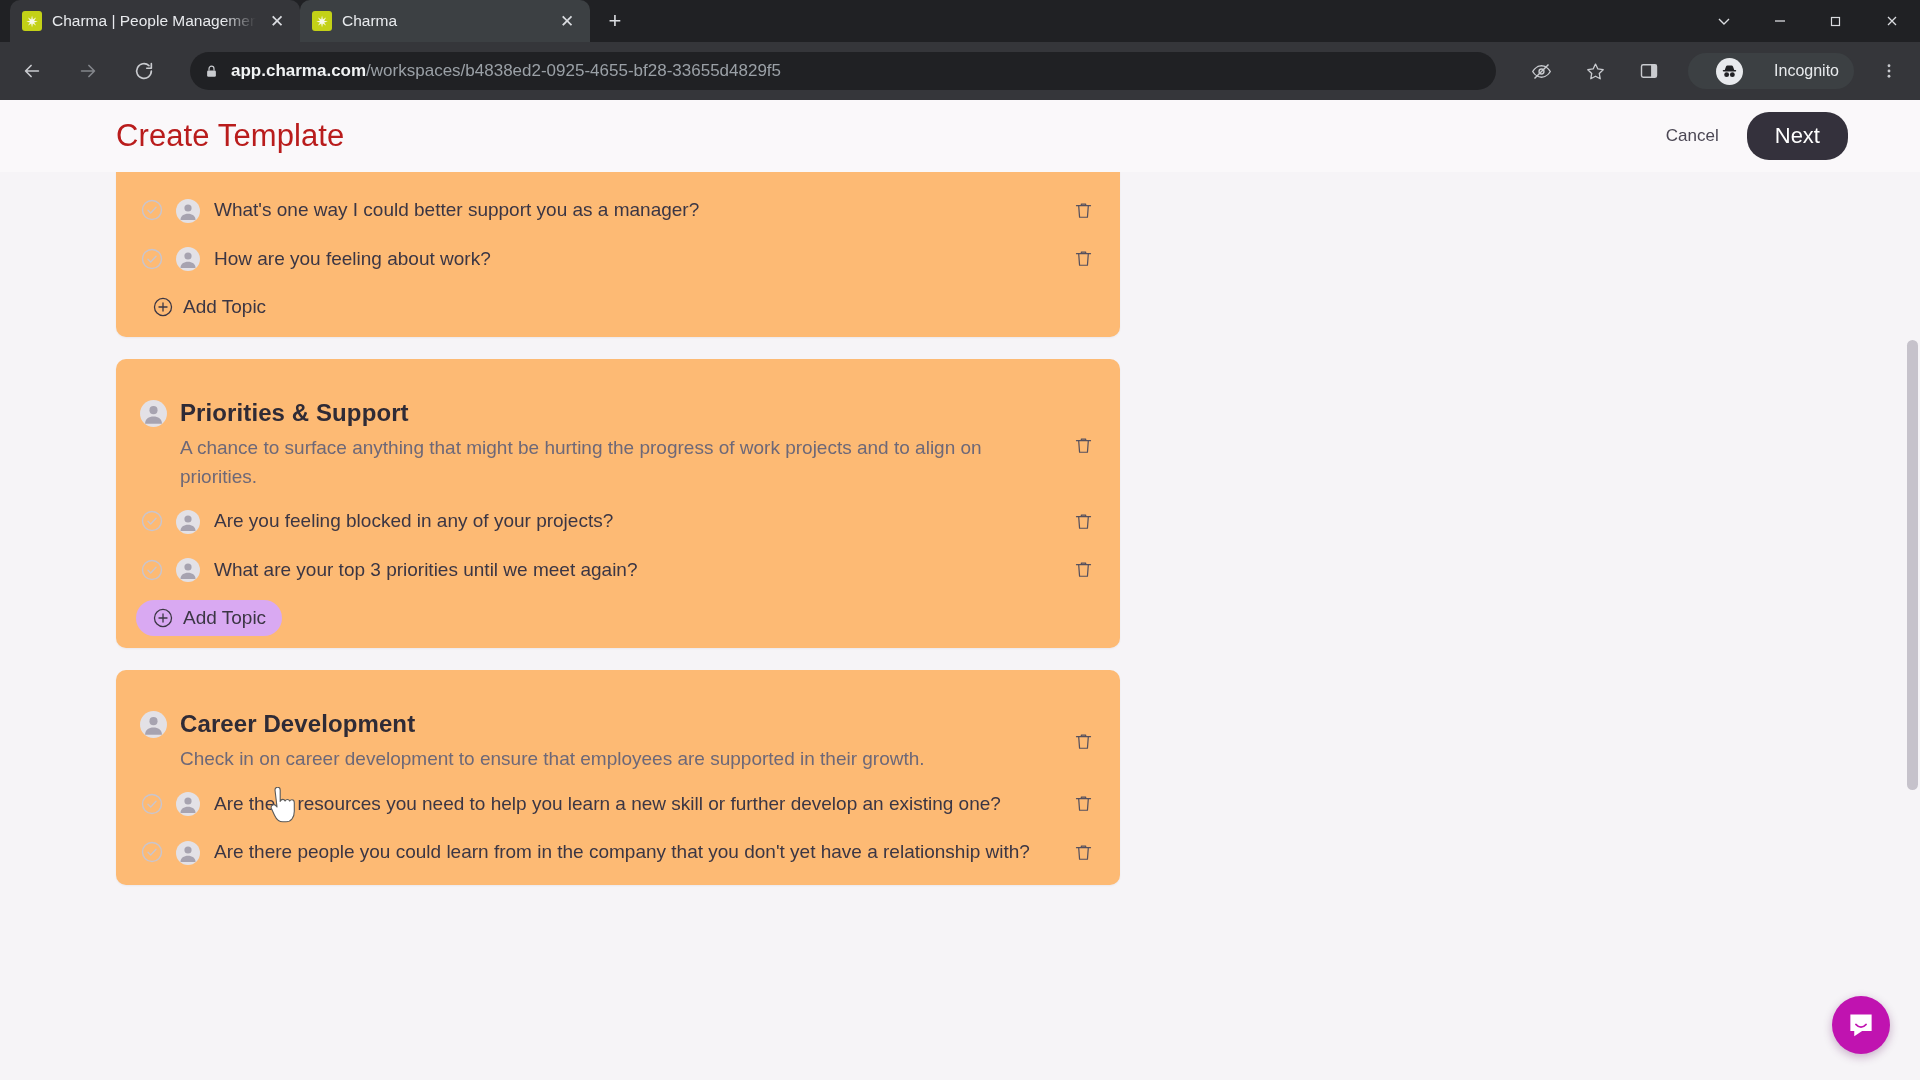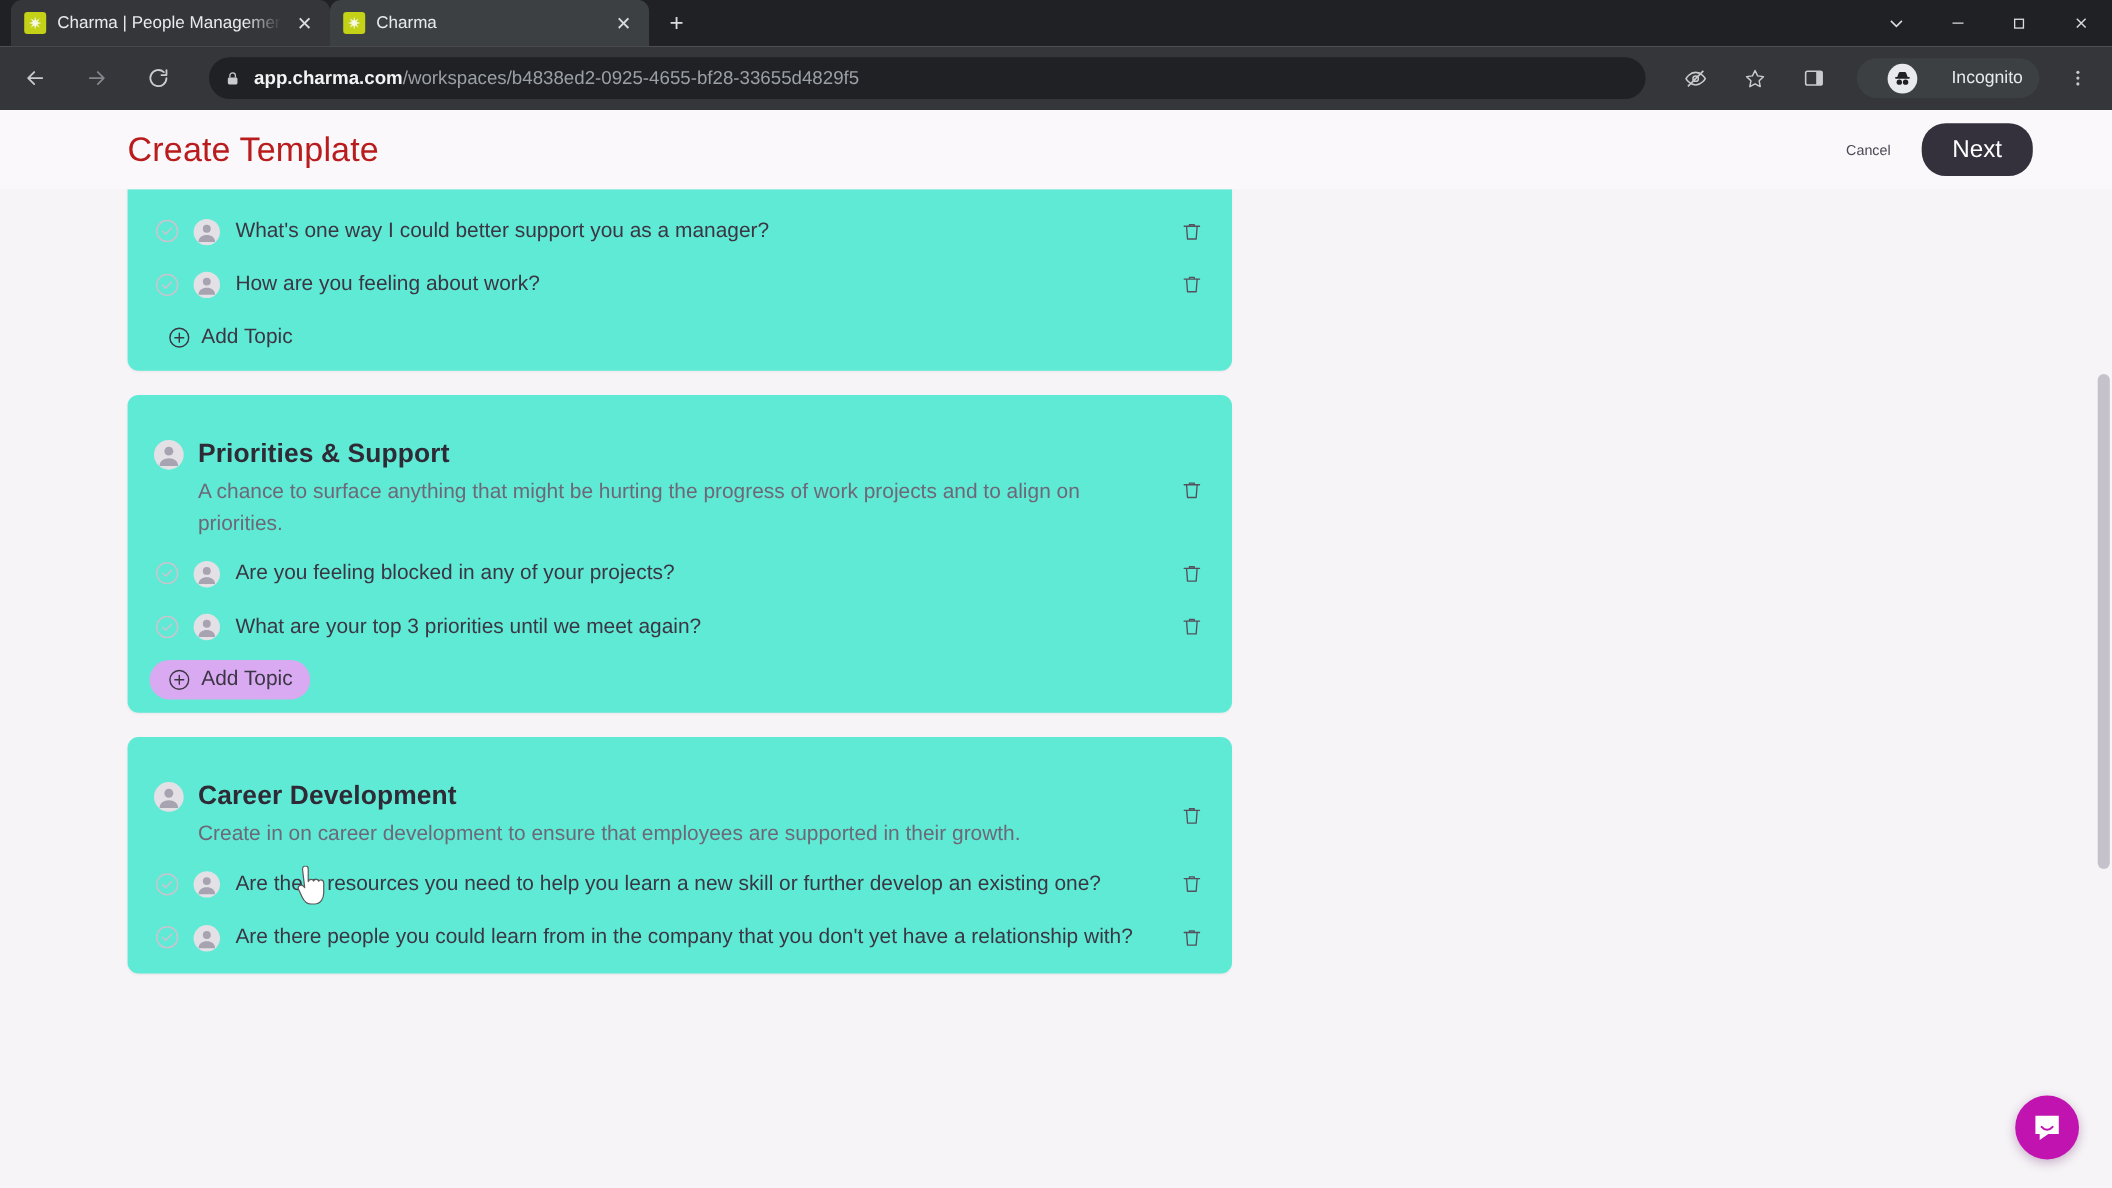--- a/index.html
+++ b/index.html
@@ -81,31 +81,31 @@
 
   
   .viewport { flex: 1; position: relative; background: #f6f4f7; overflow: hidden; }
 
   .page-header {
     height: 72px; background: #faf8fa; display: flex; align-items: center;
     padding: 0 72px 0 116px; position: relative; z-index: 5;
   }
   .page-title { font-size: 31px; color: #b91c1c; font-weight: 400; letter-spacing: .1px; }
   .header-actions { margin-left: auto; display: flex; align-items: center; gap: 28px; }
-  .btn-cancel { font-size: 13px; color: #4b4754; background: none; border: none; font-family: inherit; text-align: center; }
+  .btn-cancel { font-size: 17px; color: #4b4754; background: none; border: none; font-family: inherit; text-align: center; }
   .btn-next {
     background: #34313c; color: #ffffff; border: none; font-family: inherit;
     font-size: 22px; padding: 11px 28px; border-radius: 22px;
   }
 
   .scroll-area { position: absolute; top: 72px; left: 0; right: 0; bottom: 0; overflow: hidden; }
   .content { padding: 14px 0 0 116px; width: 1120px; }
 
   .card {
-    background: #5eead4; border-radius: 10px; margin-bottom: 22px;
+    background: #fdba74; border-radius: 10px; margin-bottom: 22px;
     padding: 26px 0 8px 0; box-shadow: 0 1px 2px rgba(30,25,40,.05);
   }
   .card.clipped-top { border-radius: 0 0 10px 10px; margin-top: -86px; padding-top: 86px; }
 
   .card-head { display: flex; align-items: flex-start; padding: 14px 24px 6px 24px; gap: 13px; }
   .avatar {
     width: 27px; height: 27px; border-radius: 50%; background: #e3e1e6;
     flex: none; display: flex; align-items: center; justify-content: center;
     overflow: hidden; margin-top: 1px;
   }
@@ -390,21 +390,21 @@
         <div class="card">
           <div class="card-head">
             <span class="avatar">
               <svg width="27" height="27" viewBox="0 0 24 24">
                   <circle cx="12" cy="9" r="3.6" fill="#a7a3b0"></circle>
                   <path d="M4.5 21c0-4.1 3.4-6.3 7.5-6.3s7.5 2.2 7.5 6.3z" fill="#a7a3b0"></path>
                 </svg>
             </span>
             <div class="card-head-text">
               <div class="card-title">Career Development</div>
-              <div class="card-desc">Create in on career development to ensure that employees are supported in their growth.</div>
+              <div class="card-desc">Check in on career development to ensure that employees are supported in their growth.</div>
             </div>
             <span class="trash head-trash">
               <svg width="21" height="21" viewBox="0 0 24 24">
                   <path d="M4 6.5h16M9.5 6.5V4.8h5v1.7M6.5 6.5l1 13.2h9l1-13.2" stroke="currentColor" stroke-width="1.4" fill="none" stroke-linecap="round" stroke-linejoin="round"></path>
                 </svg>
             </span>
           </div>
           <div class="topic-row">
             <span class="check-circle">
               <svg width="24" height="24" viewBox="0 0 24 24">

